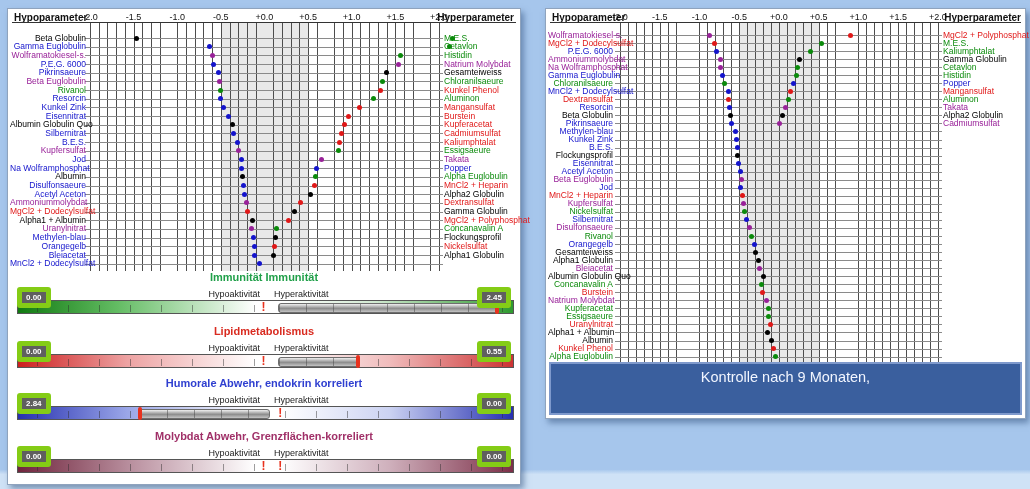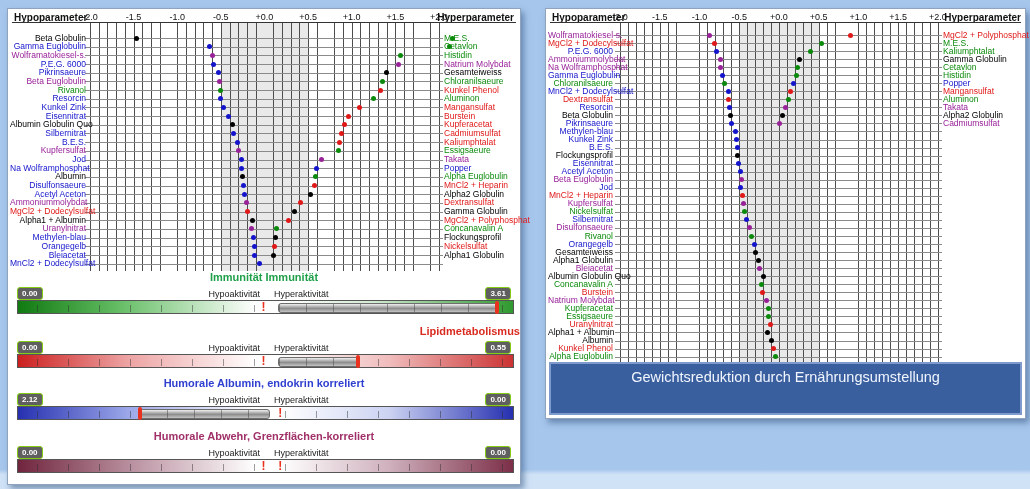--- a/index.html
+++ b/index.html
@@ -20,21 +20,21 @@
   .vlines{position:absolute;left:0;top:0;right:0;bottom:0;}
   .hline{position:absolute;height:1px;background:#8a8a8a;}
   .dot{position:absolute;width:5px;height:5px;border-radius:50%;z-index:3;}
   .rowlab{position:absolute;font-size:8.5px;line-height:9px;white-space:nowrap;}
   .rowlab.r{text-align:right;}
   .note-box{position:absolute;background:#3a5f9e;border:2px solid #7e99cc;
     color:#f2f6ff;text-align:center;z-index:5;}
   .note-box div{font-size:14.5px;line-height:20px;}
   
   .slider-title{position:absolute;left:0;width:100%;text-align:center;font-size:11px;font-weight:bold;}
-  .vbox{position:absolute;background:#5f5f5f;border:1px solid #84cc16;border-radius:3px;
+  .vbox{position:absolute;background:#5f5f5f;border:5px solid #84cc16;border-radius:3px;
     color:#fff;font-size:8px;font-weight:bold;padding:1px 4px;line-height:9px;z-index:4;}
   .actlab{position:absolute;font-size:9px;color:#222;}
   .bar{position:absolute;left:9px;width:497px;height:14px;border:1px solid #555;box-sizing:border-box;}
   .bar .bticks{position:absolute;left:0;right:0;top:35%;bottom:1px;
     background:repeating-linear-gradient(to right,rgba(40,40,40,.45) 0 1px,transparent 1px 31px);
     background-position:19px 0;}
   .bar-green{background:linear-gradient(90deg,#117a11 0%,#63bc63 20%,#ffffff 48%,#ffffff 53%,#d2ead2 72%,#2f9a2f 100%);}
   .bar-red{background:linear-gradient(90deg,#cc1f1f 0%,#eda2a2 22%,#ffffff 48%,#ffffff 53%,#f0bcbc 75%,#cc3333 100%);}
   .bar-blue{background:linear-gradient(90deg,#2630b0 0%,#9aa6e8 22%,#ffffff 48%,#ffffff 53%,#ccd3f2 75%,#2630b0 100%);}
   .bar-maroon{background:linear-gradient(90deg,#70253d 0%,#c09aa8 25%,#ffffff 48%,#ffffff 53%,#cfb0bc 75%,#7c2f48 100%);}
@@ -203,65 +203,65 @@
       <div class="rowlab" style="color: rgb(0, 0, 0); top: 224.14px; left: 436px; width: 74px;">Flockungsprofil</div>
       <div class="rowlab" style="color: rgb(224, 24, 24); top: 232.82px; left: 436px; width: 74px;">Nickelsulfat</div>
       <div class="rowlab" style="color: rgb(0, 0, 0); top: 241.5px; left: 436px; width: 74px;">Alpha1 Globulin</div>
     </div>
 
   <div>
     <div class="slider-title" style="top:262px;color:#21a04a;">Immunität Immunität</div>
     <span class="vbox" style="left:9px;top:278px;">0.00</span>
     <span class="actlab" style="right:260px;top:280px;">Hypoaktivität</span>
     <span class="actlab" style="left:266px;top:280px;">Hyperaktivität</span>
-    <span class="vbox" style="right:9px;top:278px;">3.61</span>
+    <span class="vbox" style="right:9px;top:278px;">2.45</span>
     <div class="bar bar-green" style="top:291px;">
         <div class="bticks"></div>
         <div class="tube" style="left: 52.5%; width: 44%;">
           <div class="tticks"></div>
           <div class="cap" style="right: -2px;"></div>
         </div>
         <span class="alert" style="left: 49.2%;">!</span>
       </div>
   </div>
 
   <div>
-    <div class="slider-title" style="top:316px;color:#d92b20;text-align:right;">Lipidmetabolismus</div>
+    <div class="slider-title" style="top:316px;color:#d92b20;">Lipidmetabolismus</div>
     <span class="vbox" style="left:9px;top:332px;">0.00</span>
     <span class="actlab" style="right:260px;top:334px;">Hypoaktivität</span>
     <span class="actlab" style="left:266px;top:334px;">Hyperaktivität</span>
     <span class="vbox" style="right:9px;top:332px;">0.55</span>
     <div class="bar bar-red" style="top:345px;">
         <div class="bticks"></div>
         <div class="tube" style="left: 52.5%; width: 16%;">
           <div class="tticks"></div>
           <div class="cap" style="right: -2px;"></div>
         </div>
         <span class="alert" style="left: 49.2%;">!</span>
       </div>
   </div>
 
   <div>
-    <div class="slider-title" style="top:368px;color:#2f3fd0;">Humorale Albumin, endokrin korreliert</div>
-    <span class="vbox" style="left:9px;top:384px;">2.12</span>
+    <div class="slider-title" style="top:368px;color:#2f3fd0;">Humorale Abwehr, endokrin korreliert</div>
+    <span class="vbox" style="left:9px;top:384px;">2.84</span>
     <span class="actlab" style="right:260px;top:386px;">Hypoaktivität</span>
     <span class="actlab" style="left:266px;top:386px;">Hyperaktivität</span>
     <span class="vbox" style="right:9px;top:384px;">0.00</span>
     <div class="bar bar-blue" style="top:397px;">
         <div class="bticks"></div>
         <div class="tube" style="left: 24.5%; width: 26%;">
           <div class="tticks"></div>
           <div class="cap" style="left: -2px;"></div>
         </div>
         <span class="alert" style="left: 52.6%;">!</span>
       </div>
   </div>
 
   <div>
-    <div class="slider-title" style="top:421px;color:#a03068;">Humorale Abwehr, Grenzflächen-korreliert</div>
+    <div class="slider-title" style="top:421px;color:#a03068;">Molybdat Abwehr, Grenzflächen-korreliert</div>
     <span class="vbox" style="left:9px;top:437px;">0.00</span>
     <span class="actlab" style="right:260px;top:439px;">Hypoaktivität</span>
     <span class="actlab" style="left:266px;top:439px;">Hyperaktivität</span>
     <span class="vbox" style="right:9px;top:437px;">0.00</span>
     <div class="bar bar-maroon" style="top:450px;">
         <div class="bticks"></div>
         <span class="alert" style="left: 49.2%;">!</span>
         <span class="alert" style="left: 52.6%;">!</span>
       </div>
   </div>
@@ -432,15 +432,15 @@
       <div class="rowlab" style="color: rgb(10, 138, 10); top: 61.7px; left: 397px; width: 80px;">Histidin</div>
       <div class="rowlab" style="color: rgb(20, 20, 204); top: 69.74px; left: 397px; width: 80px;">Popper</div>
       <div class="rowlab" style="color: rgb(224, 24, 24); top: 77.78px; left: 397px; width: 80px;">Mangansulfat</div>
       <div class="rowlab" style="color: rgb(10, 138, 10); top: 85.82px; left: 397px; width: 80px;">Aluminon</div>
       <div class="rowlab" style="color: rgb(153, 34, 153); top: 93.86px; left: 397px; width: 80px;">Takata</div>
       <div class="rowlab" style="color: rgb(0, 0, 0); top: 101.9px; left: 397px; width: 80px;">Alpha2 Globulin</div>
       <div class="rowlab" style="color: rgb(153, 34, 153); top: 109.94px; left: 397px; width: 80px;">Cadmiumsulfat</div>
     </div>
 
   <div class="note-box" style="left:3px;top:353px;width:469px;height:46px;padding-top:3px;">
-    <div>Gewichtsreduktion durch Ernährungsumstellung</div>
+    <div>Kontrolle nach 9 Monaten,</div>
   </div>
 </div>
 
 </body></html>

